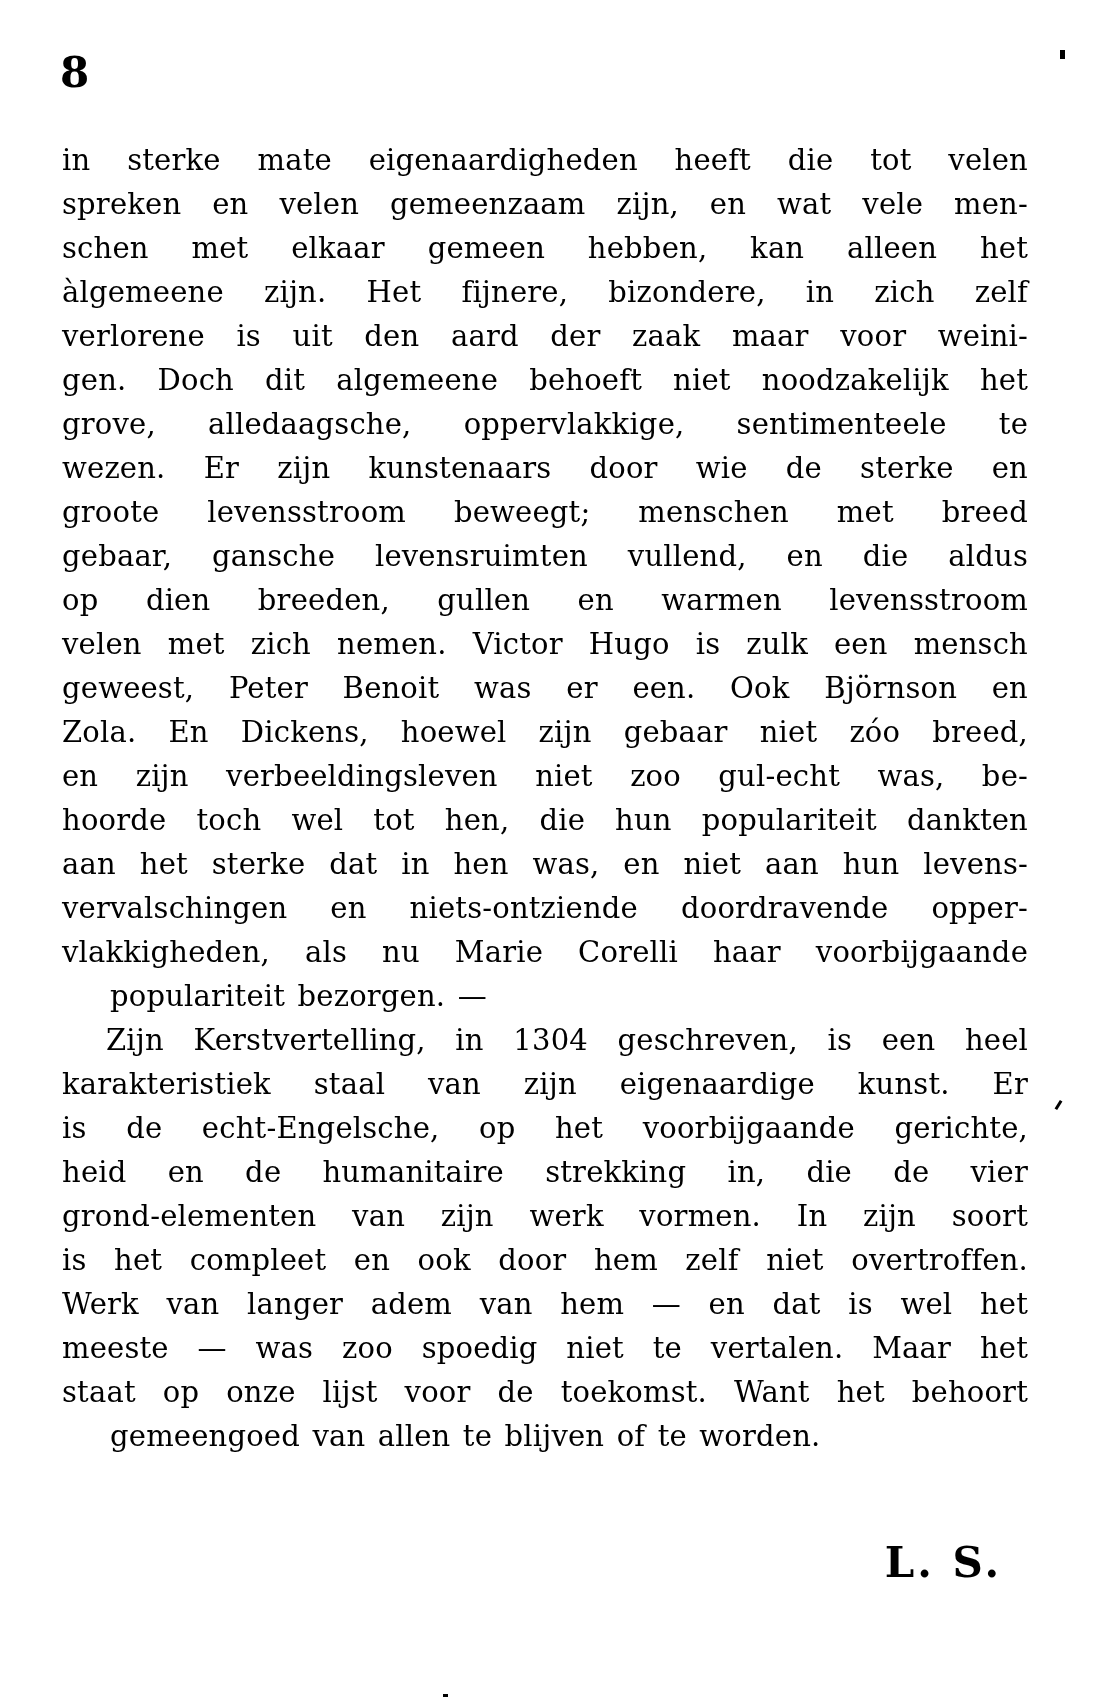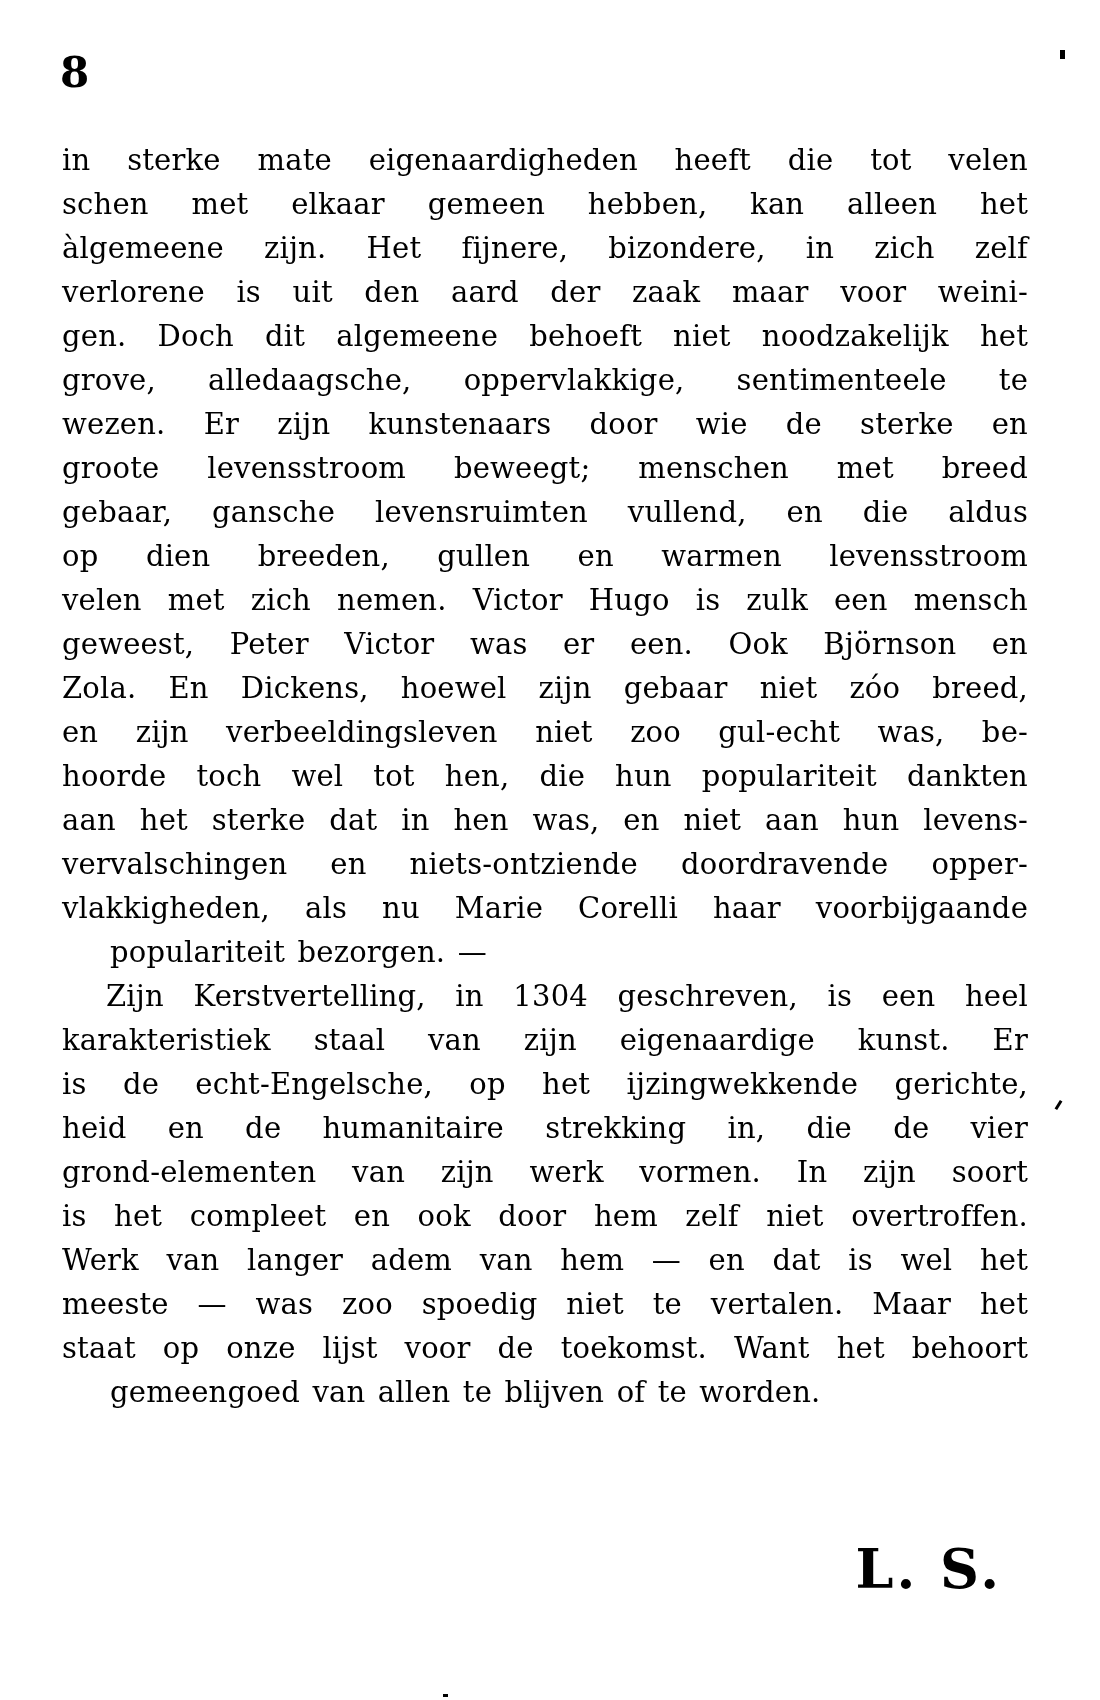--- a/index.html
+++ b/index.html
@@ -20,58 +20,59 @@
   .para { margin: 0; padding: 0; }
   .line {
     font-size: 29px; font-weight: 400; line-height: 44px;
     letter-spacing: 0.2px; word-spacing: 3px;
     text-align: justify; text-align-last: justify;
   }
   .line.no-just { text-align-last: left; margin-left: 48px; }
   .line.indent { text-indent: 44px; }
   .signature {
     position: absolute; top: 1542px; right: 98px;
-    font-size: 54px; font-weight: 700; line-height: 1;
+    font-size: 42px; font-weight: 700; line-height: 1;
     letter-spacing: 3px;
   }
   .speck { position: absolute; background: #000; }
   .speck.slash { transform: rotate(32deg); }
 </style>
 </head>
 <body>
 
 <div class="page">
   <div class="page-number">8</div>
 
   <div class="body-text" id="body-text">
       <div class="para">
         <div class="line">in sterke mate eigenaardigheden heeft die tot velen</div>
+        <div class="line">spreken en velen gemeenzaam zijn, en wat vele men-</div>
         <div class="line">schen met elkaar gemeen hebben, kan alleen het</div>
         <div class="line">àlgemeene zijn. Het fijnere, bizondere, in zich zelf</div>
         <div class="line">verlorene is uit den aard der zaak maar voor weini-</div>
         <div class="line">gen. Doch dit algemeene behoeft niet noodzakelijk het</div>
         <div class="line">grove, alledaagsche, oppervlakkige, sentimenteele te</div>
         <div class="line">wezen. Er zijn kunstenaars door wie de sterke en</div>
         <div class="line">groote levensstroom beweegt; menschen met breed</div>
         <div class="line">gebaar, gansche levensruimten vullend, en die aldus</div>
         <div class="line">op dien breeden, gullen en warmen levensstroom</div>
         <div class="line">velen met zich nemen. Victor Hugo is zulk een mensch</div>
-        <div class="line">geweest, Peter Victor was er een. Ook Björnson en</div>
+        <div class="line">geweest, Peter Benoit was er een. Ook Björnson en</div>
         <div class="line">Zola. En Dickens, hoewel zijn gebaar niet zóo breed,</div>
         <div class="line">en zijn verbeeldingsleven niet zoo gul-echt was, be-</div>
         <div class="line">hoorde toch wel tot hen, die hun populariteit dankten</div>
         <div class="line">aan het sterke dat in hen was, en niet aan hun levens-</div>
         <div class="line">vervalschingen en niets-ontziende doordravende opper-</div>
         <div class="line">vlakkigheden, als nu Marie Corelli haar voorbijgaande</div>
         <div class="line no-just">populariteit bezorgen. —</div>
       </div>
       <div class="para">
         <div class="line indent">Zijn Kerstvertelling, in 1304 geschreven, is een heel</div>
         <div class="line">karakteristiek staal van zijn eigenaardige kunst. Er</div>
-        <div class="line">is de echt-Engelsche, op het ijzingwekkende gerichte,</div>
+        <div class="line">is de echt-Engelsche, op het voorbijgaande gerichte,</div>
         <div class="line">heid en de humanitaire strekking in, die de vier</div>
         <div class="line">grond-elementen van zijn werk vormen. In zijn soort</div>
         <div class="line">is het compleet en ook door hem zelf niet overtroffen.</div>
         <div class="line">Werk van langer adem van hem — en dat is wel het</div>
         <div class="line">meeste — was zoo spoedig niet te vertalen. Maar het</div>
         <div class="line">staat op onze lijst voor de toekomst. Want het behoort</div>
         <div class="line no-just">gemeengoed van allen te blijven of te worden.</div>
       </div>
     </div>
 

